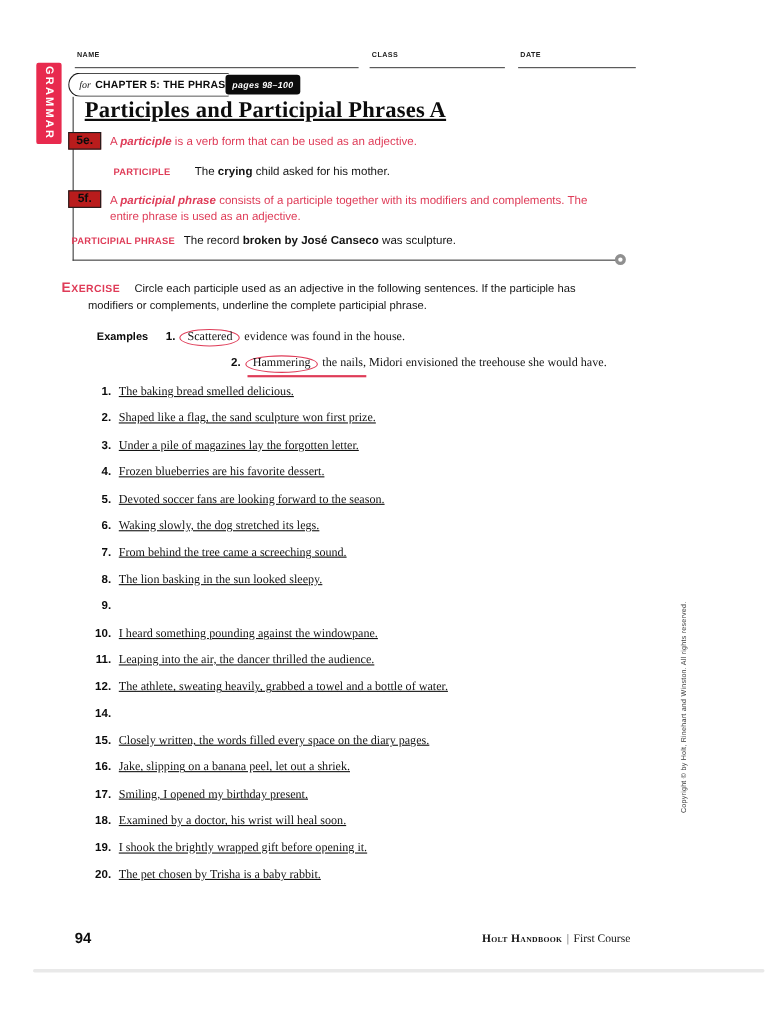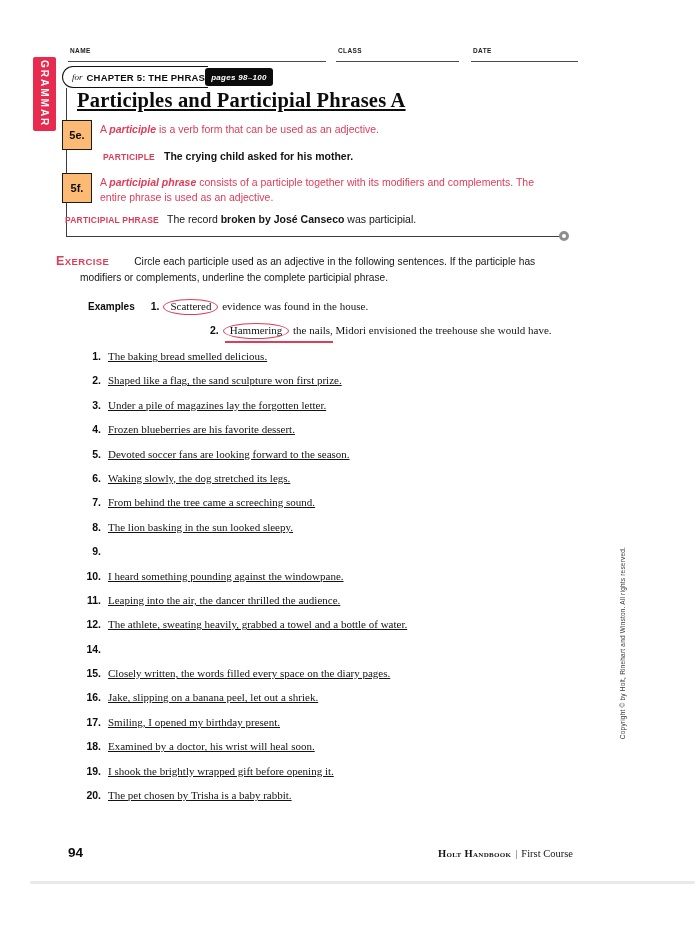--- a/index.html
+++ b/index.html
@@ -58,35 +58,35 @@
     white-space:nowrap;
     text-decoration:underline;
   }
 
   
   .rail{left:66px;top:88px;height:149px;width:0;border-left:1.5px solid var(--rule-gray);}
   .hrule{left:66px;top:236px;width:498px;border-top:1.5px solid var(--rule-gray);height:0;}
   .donut{left:559px;top:231px;width:10px;height:10px;border:3px solid var(--donut-gray);border-radius:50%;background:#fff;}
 
   .rule-id-box{
-    width:30px;height:30px;background:#fdba74;border:1.6px solid #1c1c1c;
+    width:30px;height:16px;background:#b91c1c;border:1.6px solid #1c1c1c;
     display:flex;align-items:center;justify-content:center;
     font:bold 11px "Liberation Sans",sans-serif;color:#0c0c0c;z-index:2;
   }
   .rule-text{font:10.5px "Liberation Sans",sans-serif;color:var(--text-red);line-height:14.5px;}
   .rule-text b{font-style:italic;}
 
   .ex-label{font:bold 8.5px "Liberation Sans",sans-serif;color:var(--text-red);letter-spacing:.2px;}
   .ex-sentence{font:10.5px "Liberation Sans",sans-serif;color:#141414;white-space:nowrap;}
   .ex-row{display:flex;align-items:baseline;}
 
   
   .exercise-label{
     display:inline-block;font:bold 9.5px "Liberation Sans",sans-serif;
-    color:var(--text-red);letter-spacing:.4px;margin-right:25px;text-align:center;
+    color:var(--text-red);letter-spacing:.4px;margin-right:13px;text-align:center;
   }
   .exercise-label::first-letter{font-size:12.5px;}
   .instructions{
     left:68px;top:254px;width:496px;
     font:10.2px "Liberation Sans",sans-serif;color:#141414;line-height:15.5px;
     padding-left:12px;text-indent:-12px;
   }
 
   
   .examples-label{font:bold 10px "Liberation Sans",sans-serif;color:#0c0c0c;margin-right:16px;}
@@ -151,29 +151,29 @@
 
 <div class="abs rail"></div>
 <div class="abs hrule"></div>
 <div class="abs donut"></div>
 
 <div class="abs rule-id-box" style="left:62px;top:120px;">5e.</div>
 <div class="abs rule-text" style="left:100px;top:122px;width:450px;"><span>A </span><b>participle</b><span> is a verb form that can be used as an adjective.</span></div>
 
 <div class="abs ex-row" style="left:100px;top:150px;">
   <span class="ex-label" style="min-width:55px;text-align:right;">PARTICIPLE</span>
-  <span class="ex-sentence" style="margin-left:9px;font-weight:bold;"><span>The </span><b>crying</b><span> child asked for his mother.</span></span>
+  <span class="ex-sentence" style="margin-left:22px;"><span>The </span><b>crying</b><span> child asked for his mother.</span></span>
 </div>
 
 <div class="abs rule-id-box" style="left:62px;top:173px;">5f.</div>
 <div class="abs rule-text" style="left:100px;top:175px;width:458px;"><span>A </span><b>participial phrase</b><span> consists of a participle together with its modifiers and complements. The entire phrase is used as an adjective.</span></div>
 
 <div class="abs ex-row" style="left:65px;top:213px;">
   <span class="ex-label" style="min-width:88px;text-align:right;">PARTICIPIAL PHRASE</span>
-  <span class="ex-sentence" style="margin-left:8px;"><span>The record </span><b>broken by José Canseco</b><span> was participial.</span></span>
+  <span class="ex-sentence" style="margin-left:8px;"><span>The record </span><b>broken by José Canseco</b><span> was sculpture.</span></span>
 </div>
 
 <div class="abs instructions"><span class="exercise-label">EXERCISE</span><span>Circle each participle used as an adjective in the following sentences. If the participle has modifiers or complements, underline the complete participial phrase.</span></div>
 
 <div class="abs ex-row" style="left:88px;top:299px;">
   <span class="examples-label">Examples</span>
   <span class="ex-num">1.</span>
   <span class="serif-sentence"><span class="circled">Scattered</span><span> evidence was found in the house.</span></span>
 </div>
 <div class="abs ex-row" style="left:210px;top:323px;">

